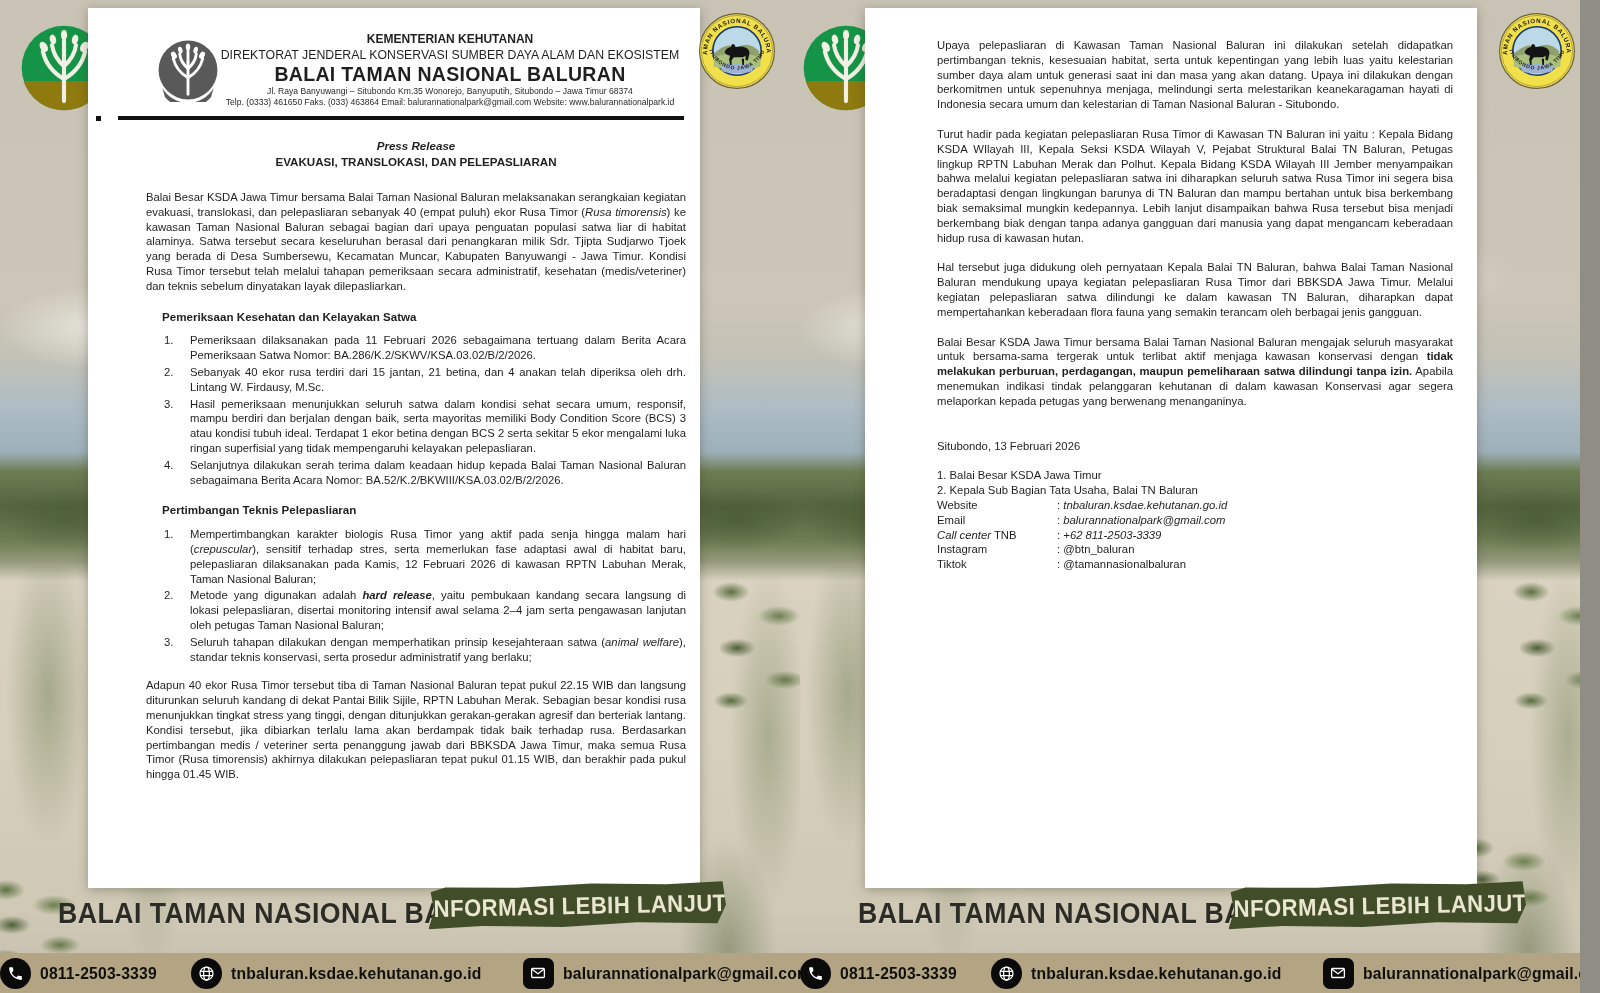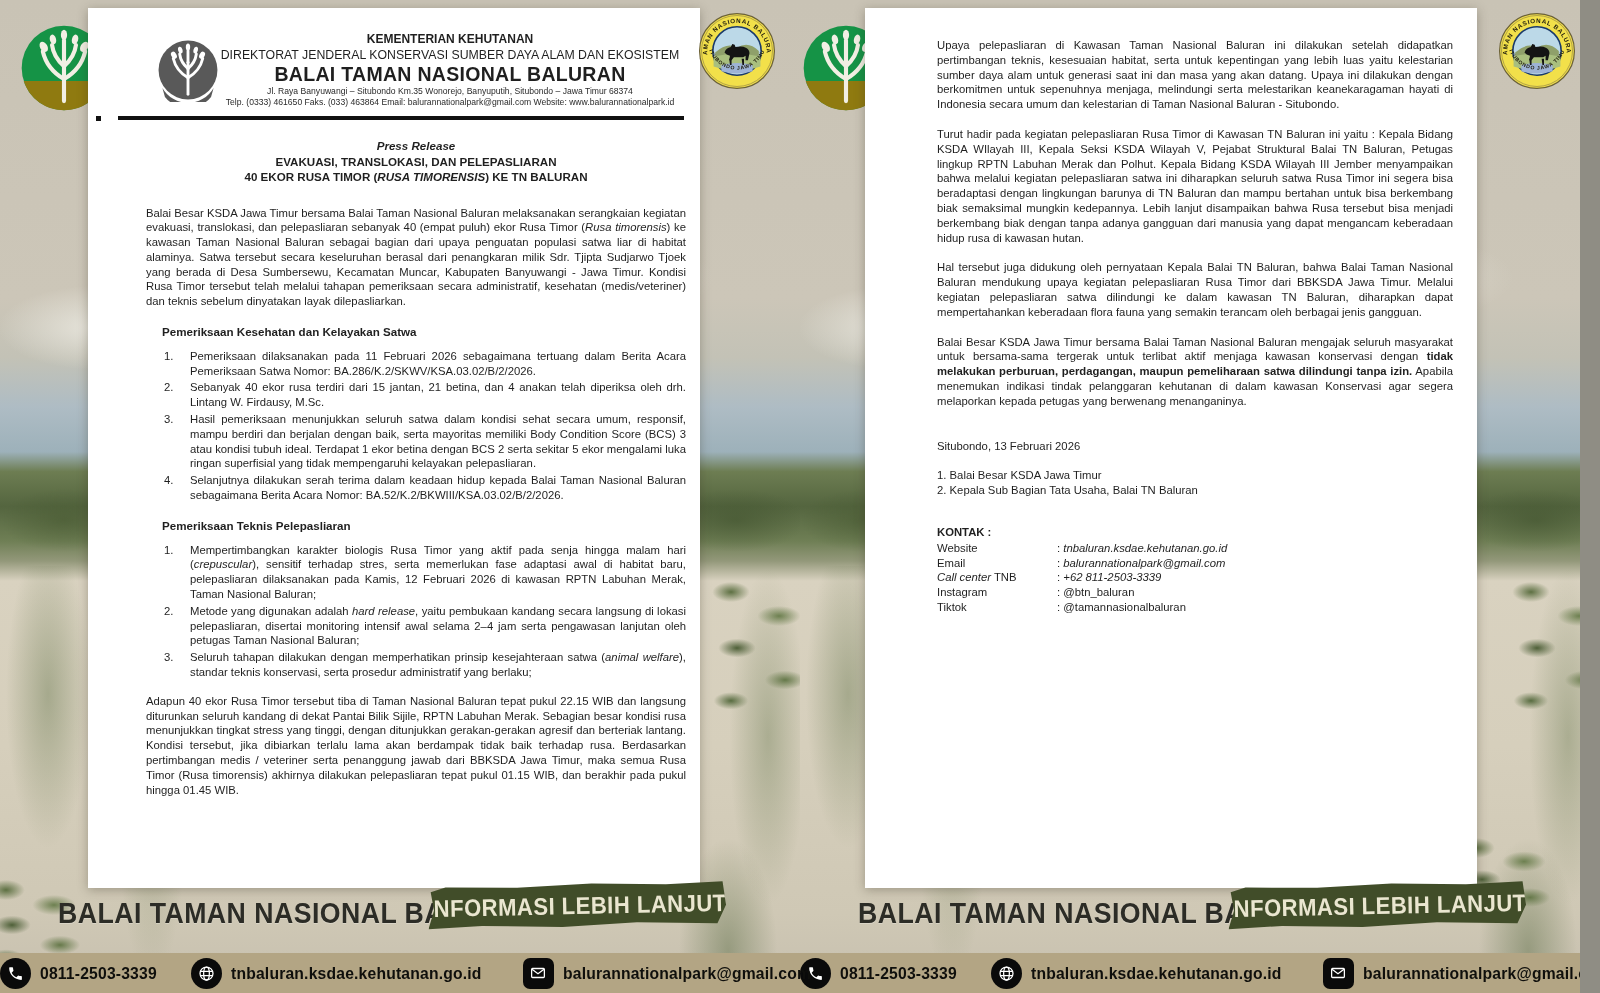--- a/index.html
+++ b/index.html
@@ -44,21 +44,21 @@
   .kemhut-logo{position:absolute;left:18px;top:22px;width:92px;height:92px;}
   .half-right .kemhut-logo{left:0px;}
 
   
   .page{position:absolute;top:8px;height:880px;background:#ffffff;
     box-shadow:0 2px 10px rgba(60,55,40,.35);color:#1f1f1f;}
   .half-left .page{left:88px;width:612px;padding:0 14px 0 58px;box-sizing:border-box;}
   .half-right .page{left:65px;width:612px;padding:30px 24px 0 72px;box-sizing:border-box;}
   .body-text{font-size:11.3px;line-height:14.8px;text-align:justify;}
   .para{margin:0 0 15px 0;}
-  .seg-b{font-weight:bold;} .seg-i{font-style:italic;} .seg-bi{font-weight:normal;font-style:italic;}
+  .seg-b{font-weight:bold;} .seg-i{font-style:italic;} .seg-bi{font-weight:bold;font-style:italic;}
 
   
   .letterhead{display:flex;align-items:center;padding-top:24px;}
   .lh-logo{width:64px;height:64px;flex:0 0 64px;margin-left:10px;}
   .lh-text{flex:1;text-align:center;padding-right:6px;}
   .lh-ministry{font-weight:bold;font-size:12px;line-height:15px;}
   .lh-directorate{font-weight:normal;font-size:12.3px;line-height:16px;}
   .lh-office{font-weight:bold;font-size:19.5px;line-height:23px;letter-spacing:.3px;}
   .lh-address{font-size:8.6px;line-height:11px;color:#2a2a2a;}
   .lh-rule-wrap{position:relative;margin-top:7px;height:6px;}
@@ -173,35 +173,34 @@
         </div>
       </header>
       <div class="lh-rule-wrap">
         <span class="lh-rule-marker"></span>
         <span class="lh-rule"></span>
       </div>
 
       <div class="release-title">
         <div class="rt-label">Press Release</div>
         <div>EVAKUASI, TRANSLOKASI, DAN PELEPASLIARAN</div>
-        <div><span>40 EKOR RUSA TIMOR (</span><span class="seg-i">RUSA TIMORENSIS</span><span>) KE TN BALURAN</span></div>
       </div>
 
       <div class="body-text">
         <p class="para" style="margin-top:21px"><span>Balai Besar KSDA Jawa Timur bersama Balai Taman Nasional Baluran melaksanakan serangkaian kegiatan evakuasi, translokasi, dan pelepasliaran sebanyak 40 (empat puluh) ekor Rusa Timor (</span><span class="seg-i">Rusa timorensis</span><span>) ke kawasan Taman Nasional Baluran sebagai bagian dari upaya penguatan populasi satwa liar di habitat alaminya. Satwa tersebut secara keseluruhan berasal dari penangkaran milik Sdr. Tjipta Sudjarwo Tjoek yang berada di Desa Sumbersewu, Kecamatan Muncar, Kabupaten Banyuwangi - Jawa Timur. Kondisi Rusa Timor tersebut telah melalui tahapan pemeriksaan secara administratif, kesehatan (medis/veteriner) dan teknis sebelum dinyatakan layak dilepasliarkan.</span></p>
 
         <div class="section-heading">Pemeriksaan Kesehatan dan Kelayakan Satwa</div>
         <ol class="num">
           <li>Pemeriksaan dilaksanakan pada 11 Februari 2026 sebagaimana tertuang dalam Berita Acara Pemeriksaan Satwa Nomor: BA.286/K.2/SKWV/KSA.03.02/B/2/2026.</li>
           <li>Sebanyak 40 ekor rusa terdiri dari 15 jantan, 21 betina, dan 4 anakan telah diperiksa oleh drh. Lintang W. Firdausy, M.Sc.</li>
           <li>Hasil pemeriksaan menunjukkan seluruh satwa dalam kondisi sehat secara umum, responsif, mampu berdiri dan berjalan dengan baik, serta mayoritas memiliki Body Condition Score (BCS) 3 atau kondisi tubuh ideal. Terdapat 1 ekor betina dengan BCS 2 serta sekitar 5 ekor mengalami luka ringan superfisial yang tidak mempengaruhi kelayakan pelepasliaran.</li>
           <li>Selanjutnya dilakukan serah terima dalam keadaan hidup kepada Balai Taman Nasional Baluran sebagaimana Berita Acara Nomor: BA.52/K.2/BKWIII/KSA.03.02/B/2/2026.</li>
         </ol>
 
-        <div class="section-heading">Pemeriksaan Teknis Pelepasliaran</div>
+        <div class="section-heading">Pertimbangan Teknis Pelepasliaran</div>
         <ol class="num">
           <li><span>Mempertimbangkan karakter biologis Rusa Timor yang aktif pada senja hingga malam hari (</span><span class="seg-i">crepuscular</span><span>), sensitif terhadap stres, serta memerlukan fase adaptasi awal di habitat baru, pelepasliaran dilaksanakan pada Kamis, 12 Februari 2026 di kawasan RPTN Labuhan Merak, Taman Nasional Baluran;</span></li>
           <li><span>Metode yang digunakan adalah </span><span class="seg-bi">hard release</span><span>, yaitu pembukaan kandang secara langsung di lokasi pelepasliaran, disertai monitoring intensif awal selama 2–4 jam serta pengawasan lanjutan oleh petugas Taman Nasional Baluran;</span></li>
           <li><span>Seluruh tahapan dilakukan dengan memperhatikan prinsip kesejahteraan satwa (</span><span class="seg-i">animal welfare</span><span>), standar teknis konservasi, serta prosedur administratif yang berlaku;</span></li>
         </ol>
 
         <p class="para">Adapun 40 ekor Rusa Timor tersebut tiba di Taman Nasional Baluran tepat pukul 22.15 WIB dan langsung diturunkan seluruh kandang di dekat Pantai Bilik Sijile, RPTN Labuhan Merak. Sebagian besar kondisi rusa menunjukkan tingkat stress yang tinggi, dengan ditunjukkan gerakan-gerakan agresif dan berteriak lantang. Kondisi tersebut, jika dibiarkan terlalu lama akan berdampak tidak baik terhadap rusa. Berdasarkan pertimbangan medis / veteriner serta penanggung jawab dari BBKSDA Jawa Timur, maka semua Rusa Timor (Rusa timorensis) akhirnya dilakukan pelepasliaran tepat pukul 01.15 WIB, dan berakhir pada pukul hingga 01.45 WIB.</p>
       </div>
     </article>
 
@@ -268,21 +267,20 @@
       <p class="para">Upaya pelepasliaran di Kawasan Taman Nasional Baluran ini dilakukan setelah didapatkan pertimbangan teknis, kesesuaian habitat, serta untuk kepentingan yang lebih luas yaitu kelestarian sumber daya alam untuk generasi saat ini dan masa yang akan datang. Upaya ini dilakukan dengan berkomitmen untuk sepenuhnya menjaga, melindungi serta melestarikan keanekaragaman hayati di Indonesia secara umum dan kelestarian di Taman Nasional Baluran - Situbondo.</p>
       <p class="para">Turut hadir pada kegiatan pelepasliaran Rusa Timor di Kawasan TN Baluran ini yaitu : Kepala Bidang KSDA WIlayah III, Kepala Seksi KSDA Wilayah V, Pejabat Struktural Balai TN Baluran, Petugas lingkup RPTN Labuhan Merak dan Polhut. Kepala Bidang KSDA Wilayah III Jember menyampaikan bahwa melalui kegiatan pelepasliaran satwa ini diharapkan seluruh satwa Rusa Timor ini segera bisa beradaptasi dengan lingkungan barunya di TN Baluran dan mampu bertahan untuk bisa berkembang biak semaksimal mungkin kedepannya. Lebih lanjut disampaikan bahwa Rusa tersebut bisa menjadi berkembang biak dengan tanpa adanya gangguan dari manusia yang dapat mengancam keberadaan hidup rusa di kawasan hutan.</p>
       <p class="para">Hal tersebut juga didukung oleh pernyataan Kepala Balai TN Baluran, bahwa Balai Taman Nasional Baluran mendukung upaya kegiatan pelepasliaran Rusa Timor dari BBKSDA Jawa Timur. Melalui kegiatan pelepasliaran satwa dilindungi ke dalam kawasan TN Baluran, diharapkan dapat mempertahankan keberadaan flora fauna yang semakin terancam oleh berbagai jenis gangguan.</p>
       <p class="para"><span>Balai Besar KSDA Jawa Timur bersama Balai Taman Nasional Baluran mengajak seluruh masyarakat untuk bersama-sama tergerak untuk terlibat aktif menjaga kawasan konservasi dengan </span><span class="seg-b">tidak melakukan perburuan, perdagangan, maupun pemeliharaan satwa dilindungi tanpa izin.</span><span> Apabila menemukan indikasi tindak pelanggaran kehutanan di dalam kawasan Konservasi agar segera melaporkan kepada petugas yang berwenang menanganinya.</span></p>
 
       <p class="para dateline">Situbondo, 13 Februari 2026</p>
 
       <p class="para resp-item">1.  Balai Besar KSDA Jawa Timur</p>
       <p class="para resp-item">2.  Kepala Sub Bagian Tata Usaha, Balai TN Baluran</p>
 
-      <p class="para kontak-label" style="margin-bottom:1px">KONTAK :</p>
       <div class="contact-row">
         <span class="c-label"><span>Website</span></span>
         <span class="c-value"><span>: </span><span class="seg-i">tnbaluran.ksdae.kehutanan.go.id</span></span>
       </div>
       <div class="contact-row">
         <span class="c-label"><span>Email</span></span>
         <span class="c-value"><span>: </span><span class="seg-i">balurannationalpark@gmail.com</span></span>
       </div>
       <div class="contact-row">
         <span class="c-label"><span class="seg-i">Call center</span><span> TNB</span></span>

